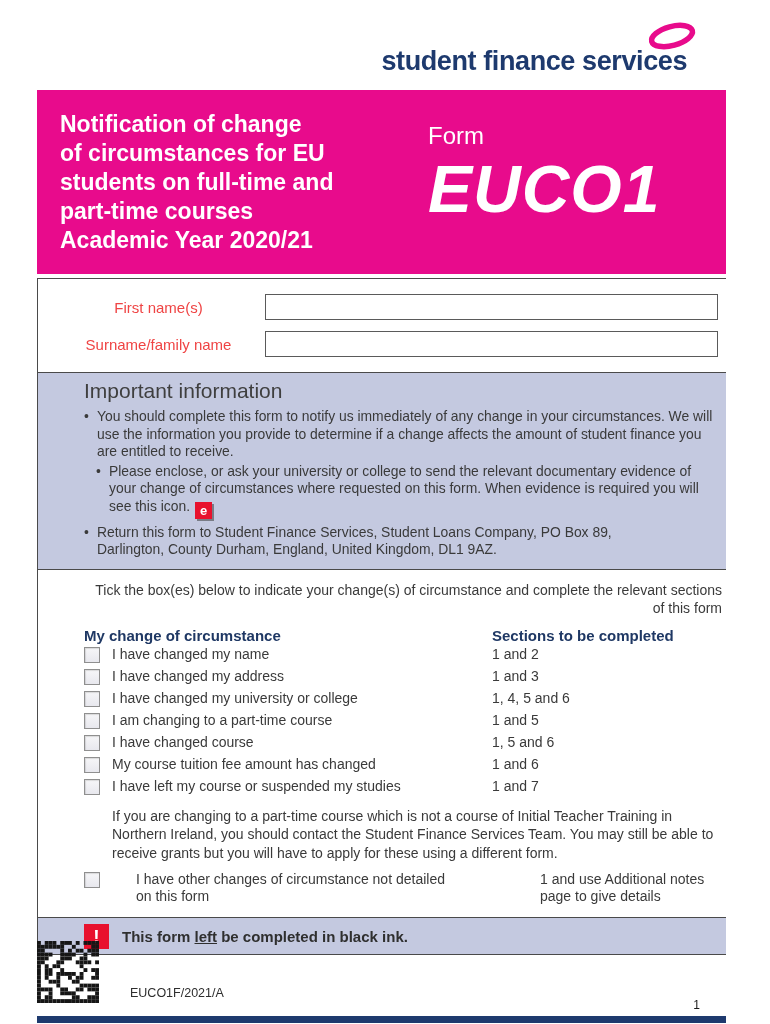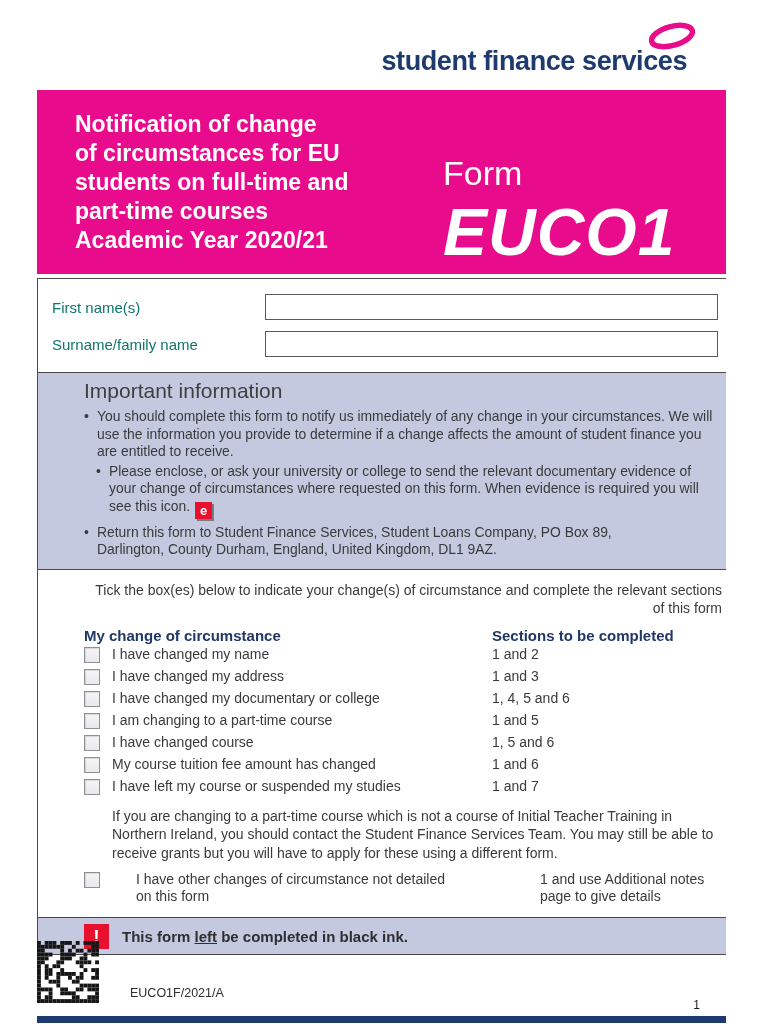--- a/index.html
+++ b/index.html
@@ -6,35 +6,35 @@
   html,body { width:770px; background:#fff; }
   body { font-family:"Liberation Sans", sans-serif; color:#3a3a3a; }
   .page { position:relative; width:726px; height:1024px; background:#fff; overflow:hidden; }
 
   
   .logo { position:absolute; top:46px; right:39px; }
   .logo-text { font-size:27px; font-weight:bold; color:#1E3A6E; letter-spacing:-0.4px; white-space:nowrap; }
   .swoosh { position:absolute; top:-26px; right:-12px; }
 
   
-  .pink-header { position:absolute; top:90px; left:37px; width:696px; height:184px; background:#E80B8C; color:#fff; display:flex; padding:20px 0 0 38px; }
+  .pink-header { position:absolute; top:90px; left:37px; width:696px; height:184px; background:#E80B8C; color:#fff; display:flex; padding:20px 0 0 23px; }
   .title-block { width:335px; }
   .title-line { font-size:23px; font-weight:bold; line-height:29px; white-space:nowrap; }
   .form-id { padding-left:33px; padding-top:12px; }
-  .form-label { font-size:34px;margin-top:32px; }
+  .form-label { font-size:24px; }
   .form-code { font-size:66px; font-weight:bold; line-height:1; margin-top:6px; letter-spacing:1px;font-style:italic; }
 
   
   .form-body { position:absolute; top:278px; left:37px; width:696px; border:1px solid #4a4a4a; background:#fff; }
   .form-body > div + div { border-top:1px solid #4a4a4a;padding-left:46px; }
 
   .names { padding:15px 14px; background:#fff; }
   .name-row { display:flex; align-items:center; }
   .name-row + .name-row { margin-top:11px; }
-  .name-label { width:213px; font-size:15px; color:#0f766e; }
+  .name-label { width:213px; font-size:15px; color:#ef4444;text-align:center; }
   .name-input { flex:1; height:26px; border:1px solid #5a5a5a; background:#fff; font-size:14px; padding:0 6px; font-family:"Liberation Sans", sans-serif; }
 
   .info { background:#C4C9E0; padding:5px 16px 10px; }
   .info-title { font-size:21px; color:#3f3f3f; line-height:26px; margin-bottom:4px; }
   .bullet { position:relative; padding-left:13px; font-size:13.9px; line-height:17.5px; }
   .bullet::before { content:"\2022"; position:absolute; left:0; top:0; }
   .bullet span { white-space:pre-line; }
   .bullet.indent { margin-left:12px; margin-top:2px; }
   .bullet.return { margin-top:5px; }
   .e-icon { display:inline-block; width:17px; height:17px; background:#E8112D; color:#fff; font-weight:bold; font-size:13px; text-align:center; line-height:17px; box-shadow:2px 2px 0 rgba(60,60,60,.55); vertical-align:-4px; margin-left:5px; }
@@ -135,21 +135,21 @@
         <div>
             <div class="checkbox"></div>
           </div>
         <div class="row-label">I have changed my address</div>
         <div class="sections-cell">1 and 3</div>
       </div>
       <div class="check-row">
         <div>
             <div class="checkbox"></div>
           </div>
-        <div class="row-label">I have changed my documentary or college</div>
+        <div class="row-label">I have changed my university or college</div>
         <div class="sections-cell">1, 4, 5 and 6</div>
       </div>
       <div class="check-row">
         <div>
             <div class="checkbox"></div>
           </div>
         <div class="row-label">I am changing to a part-time course</div>
         <div class="sections-cell">1 and 5</div>
       </div>
       <div class="check-row">

